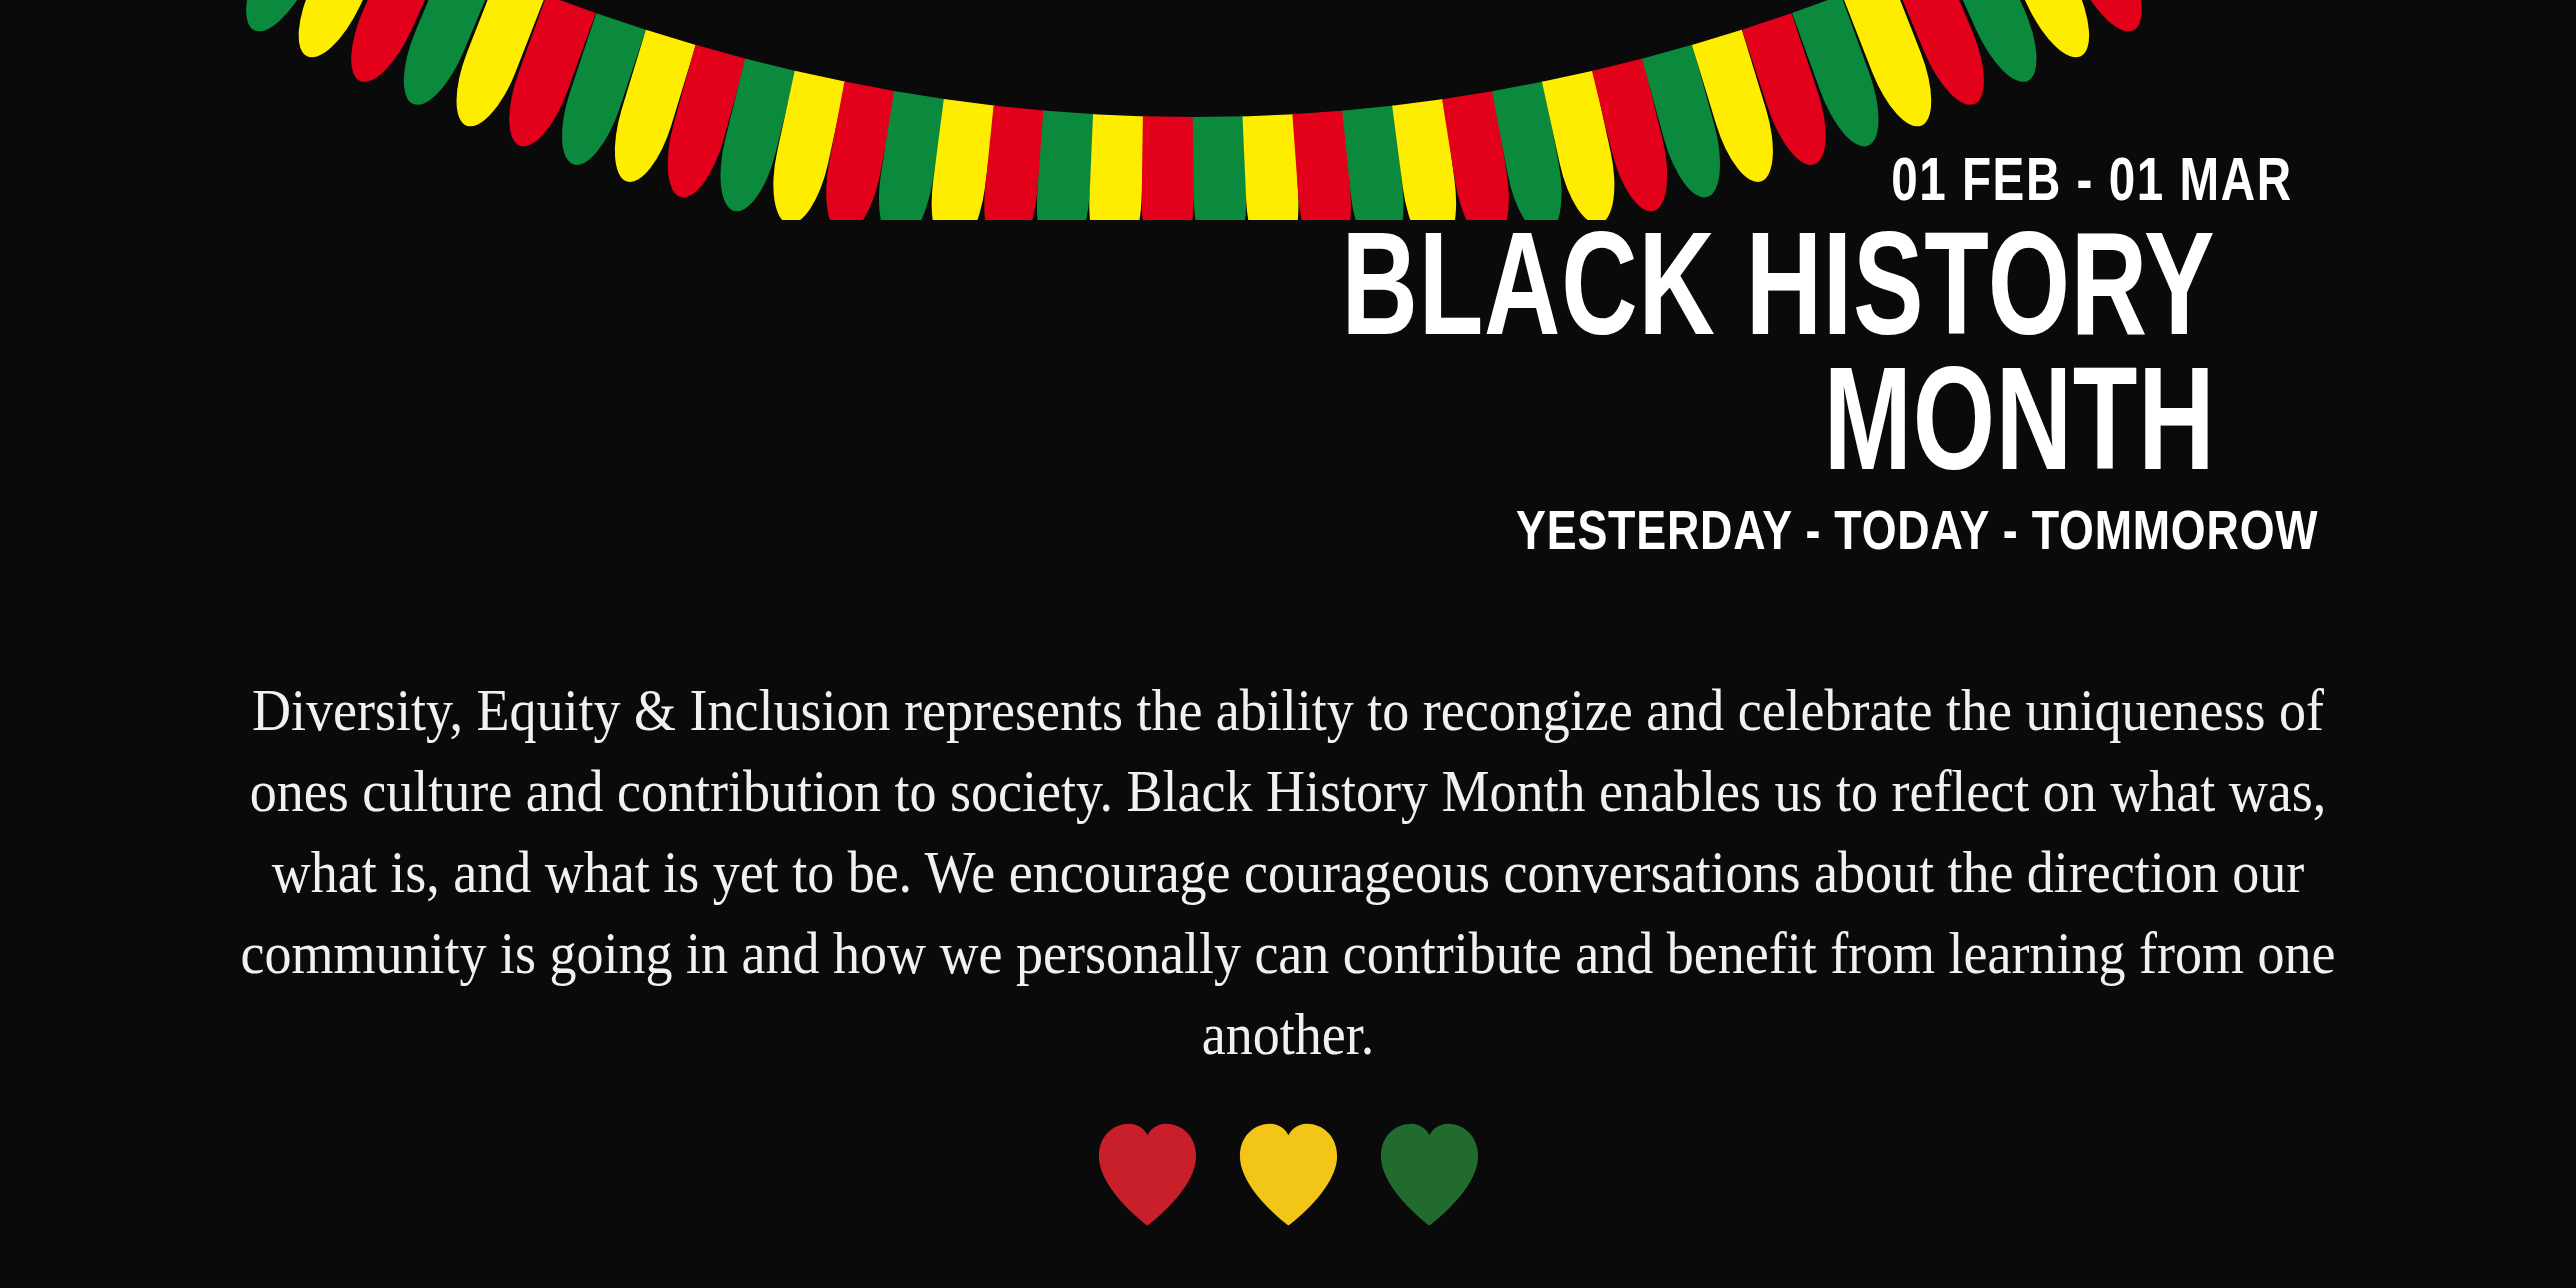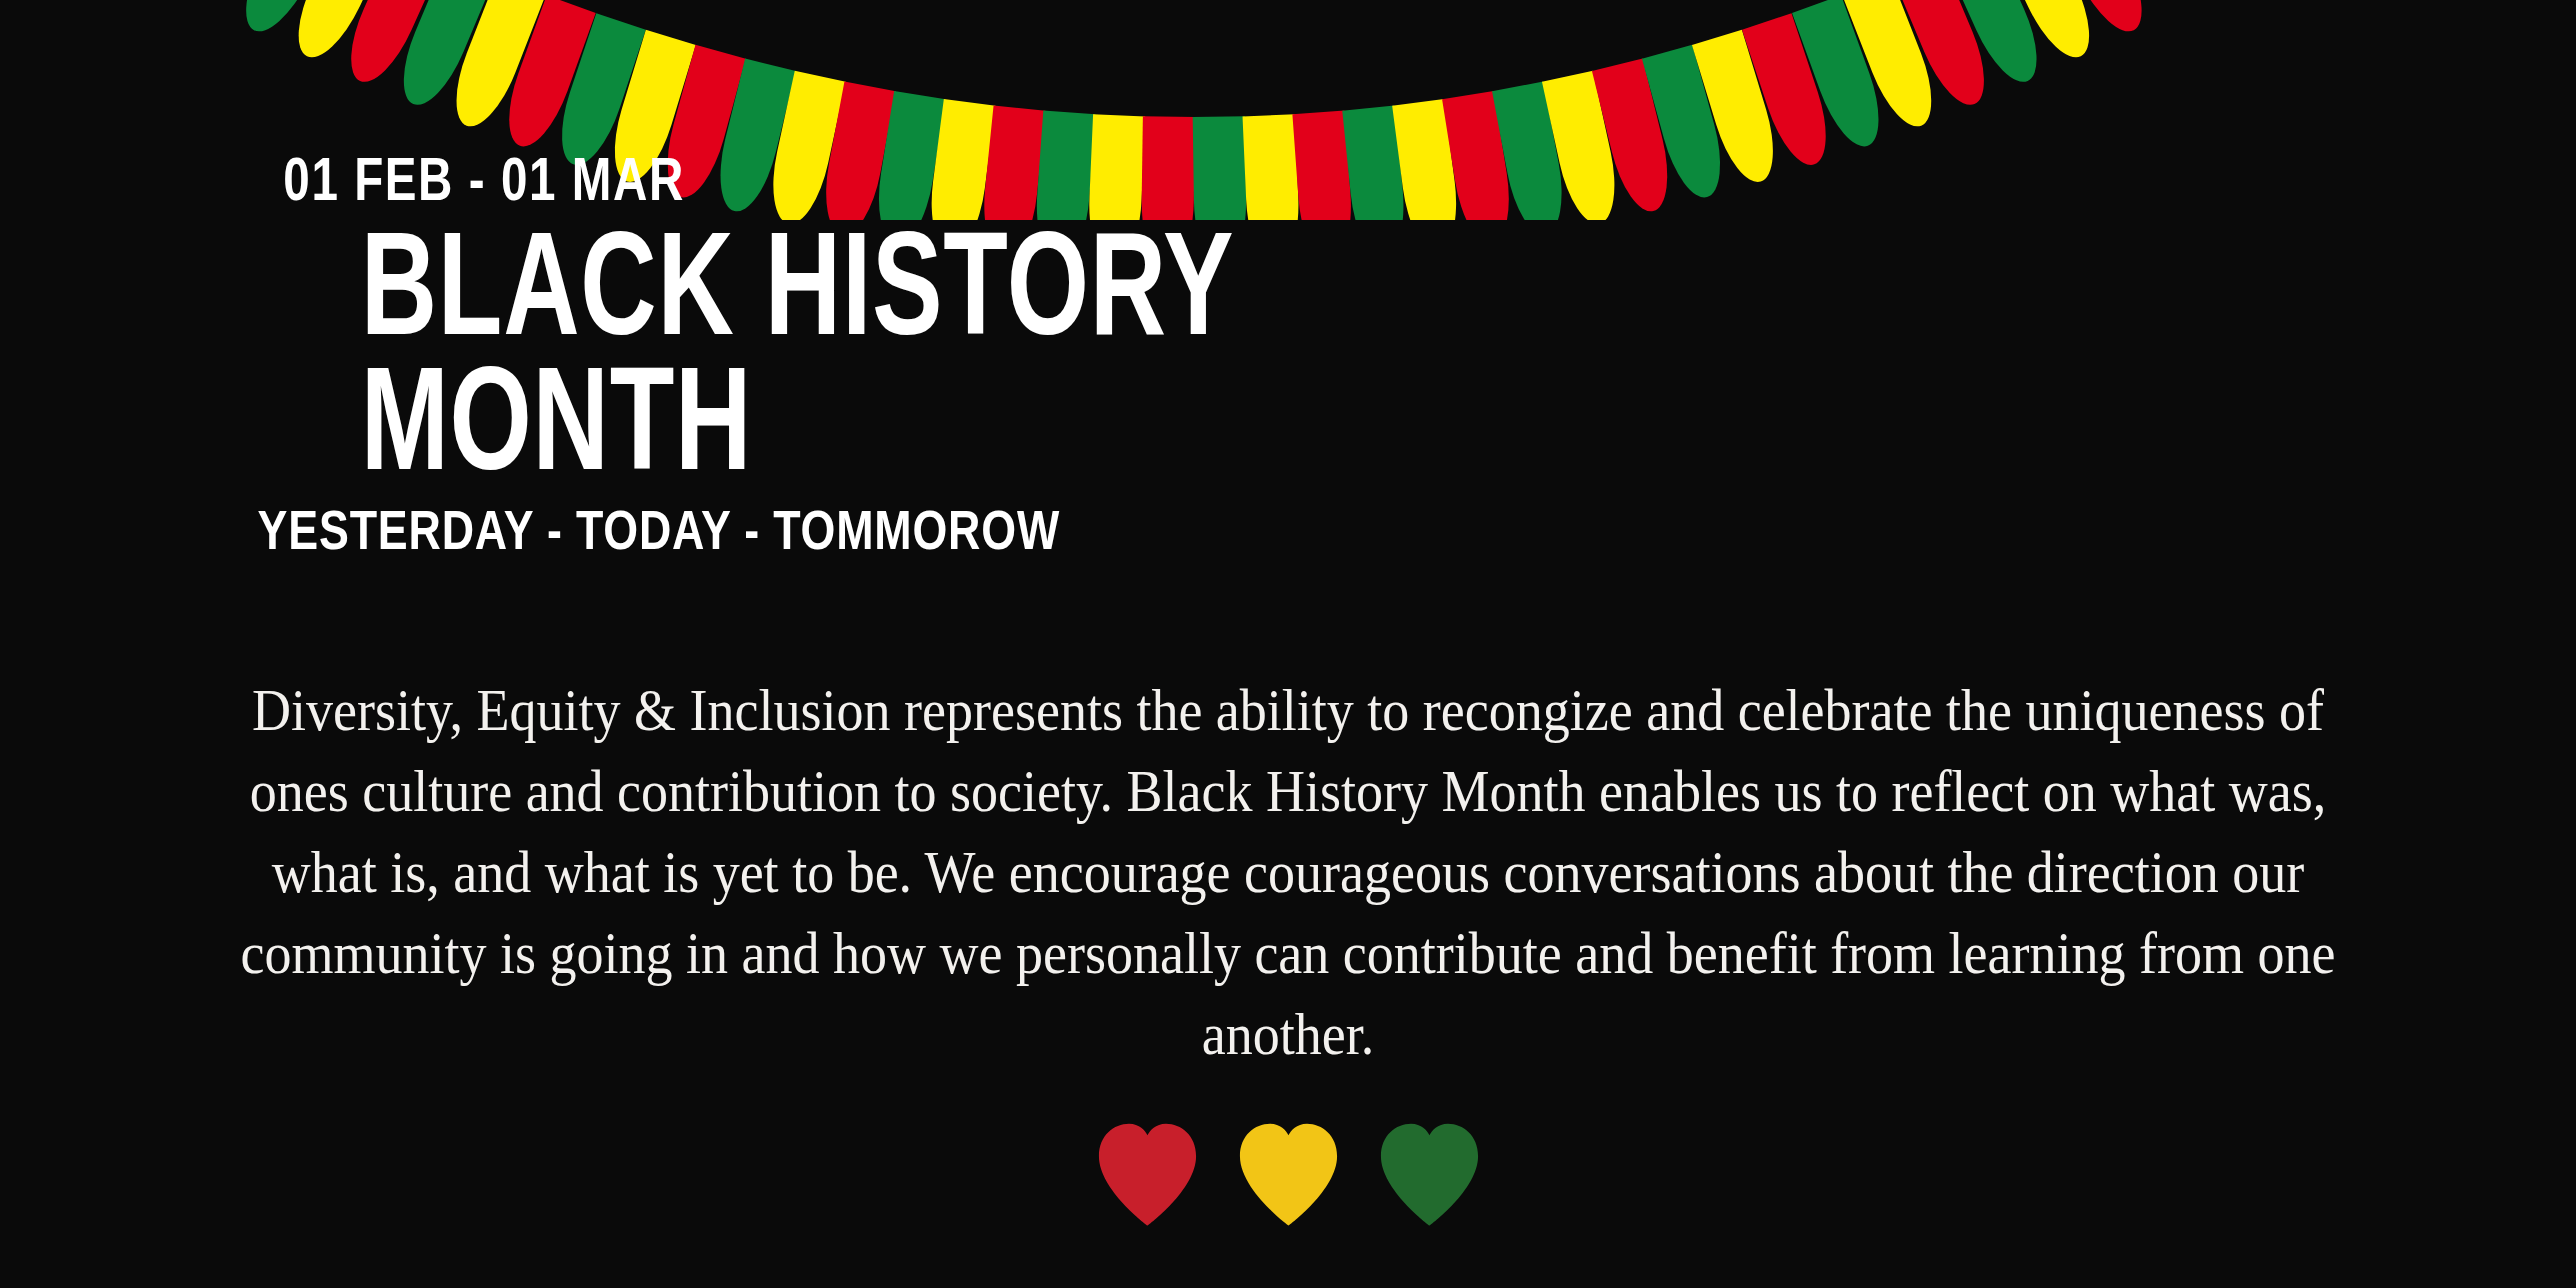--- a/index.html
+++ b/index.html
@@ -26,21 +26,21 @@
     height: 337px;
     pointer-events: none;
   }
 
   
   .headline-block {
     position: absolute;
     top: 149px;
     left: 0;
     width: 2576px;
-    text-align: left;
+    text-align: right;
   }
   .eyebrow {
     color: #ffffff;
     font-family: "Liberation Sans Narrow", "Liberation Sans", sans-serif;
     font-weight: 700;
     font-size: 61px;
     line-height: 1.0;
     letter-spacing: 2px;
     transform: scaleX(0.78);
     transform-origin: center center;

